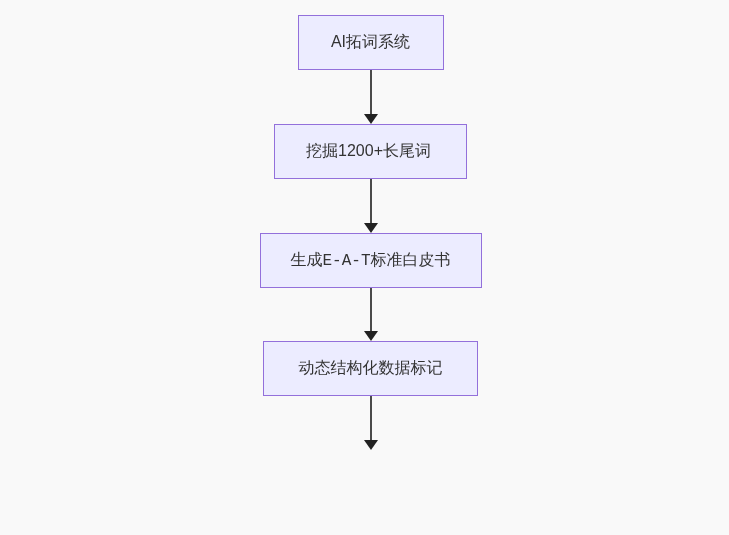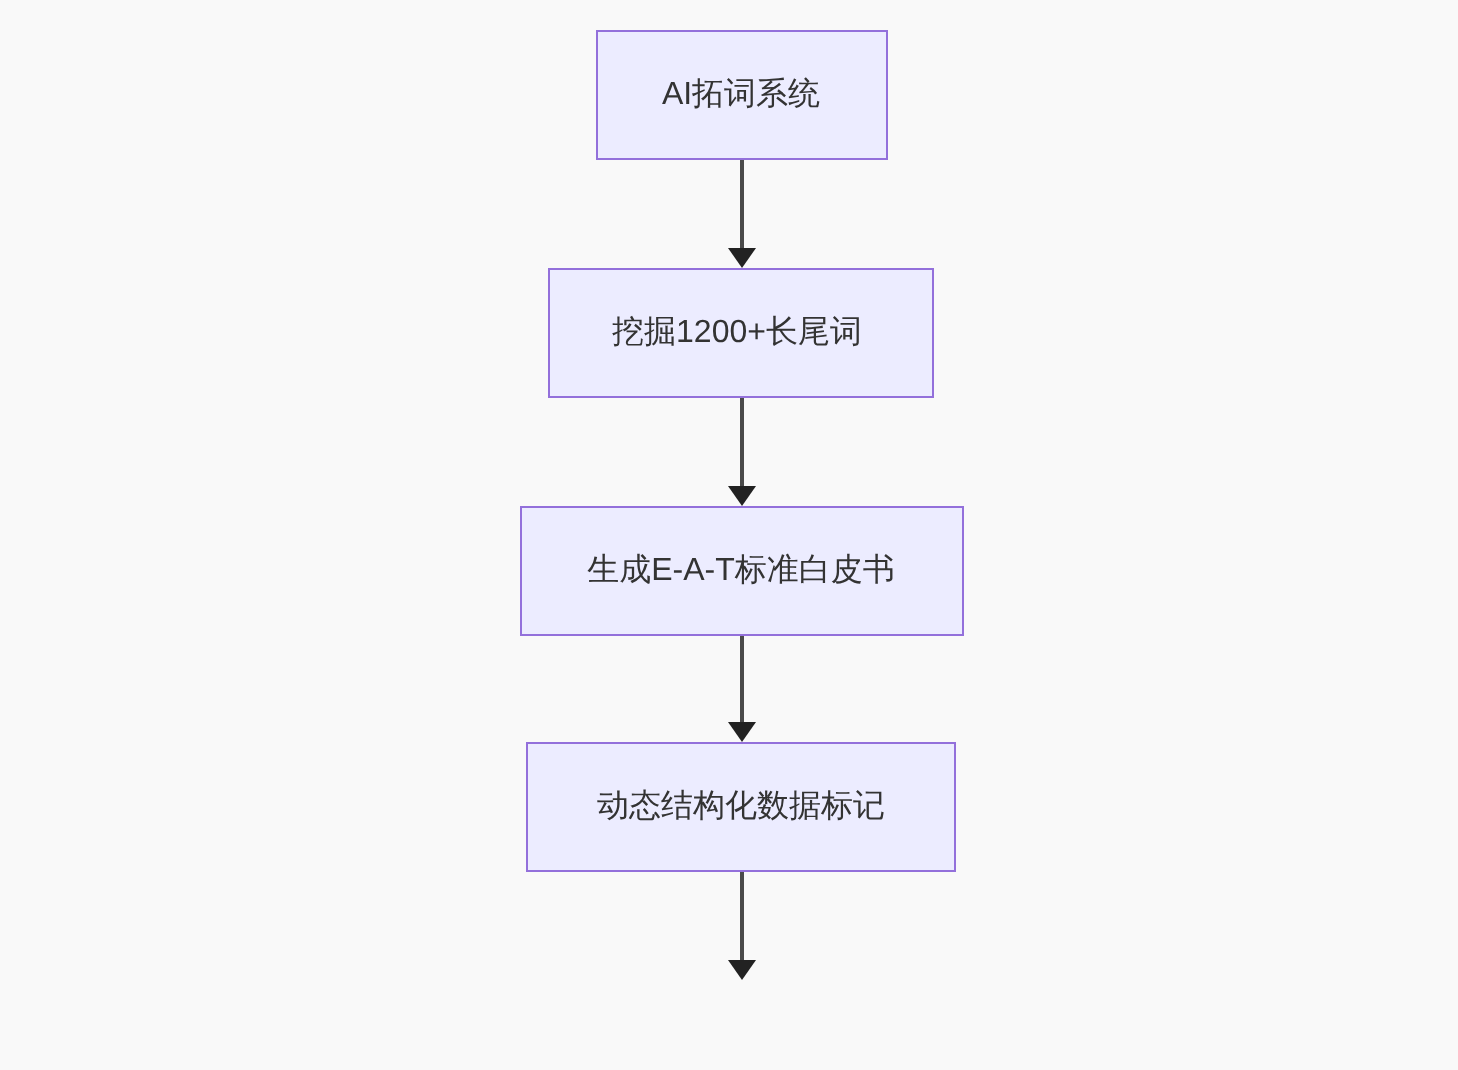--- a/index.html
+++ b/index.html
@@ -16,37 +16,37 @@
     width: 729px;
     height: 535px;
     padding-top: 15px;
     display: flex;
     flex-direction: column;
     align-items: center;
     transform: translateX(6px);
   }
 
   .flow-node {
-    height: 65px;
+    height: 55px;
     padding: 0 16px;
     background: #ECECFF;
     border: 1px solid #9370DB;
     color: #333333;
     font-size: 16px;
     display: flex;
     align-items: center;
     justify-content: center;
     text-align: center;
     white-space: nowrap;
     flex: 0 0 auto;
   }
 
   .flow-node.n1 { min-width: 146px; }
   .flow-node.n2 { min-width: 193px; padding-left: 12px; }
-  .flow-node.n3 { min-width: 222px; }
+  .flow-node.n3 { min-width: 222px; font-family: Liberation Mono, monospace; }
   .flow-node.n4 { min-width: 215px; }
   .flow-node.n5 { min-width: 233px; }
 
   .flow-arrow {
     width: 14px;
     height: 54px;
     display: flex;
     flex-direction: column;
     align-items: center;
     flex: 0 0 auto;

